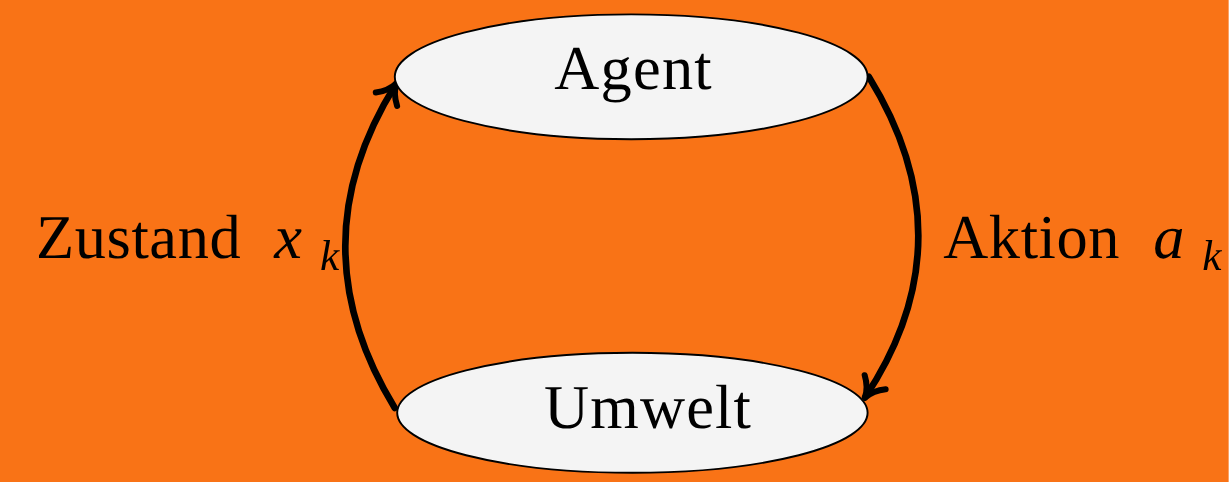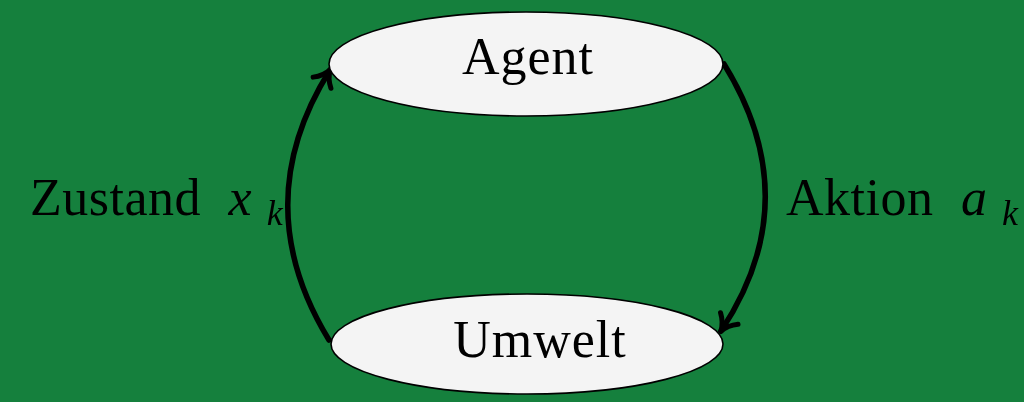--- a/index.html
+++ b/index.html
@@ -4,21 +4,21 @@
 <style>
   html, body {
     margin: 0;
     padding: 0;
     background: #ffffff;
   }
   .stage {
     width: 1024px;
     height: 402px;
     position: relative;
-    background: #15803d;
+    background: #f97316;
     overflow: hidden;
   }
   svg { display: block; }
   text {
     font-family: "Liberation Serif", "DejaVu Serif", serif;
     fill: #000000;
   }
   .node-label {
     font-size: 52px;
     letter-spacing: 1px;

